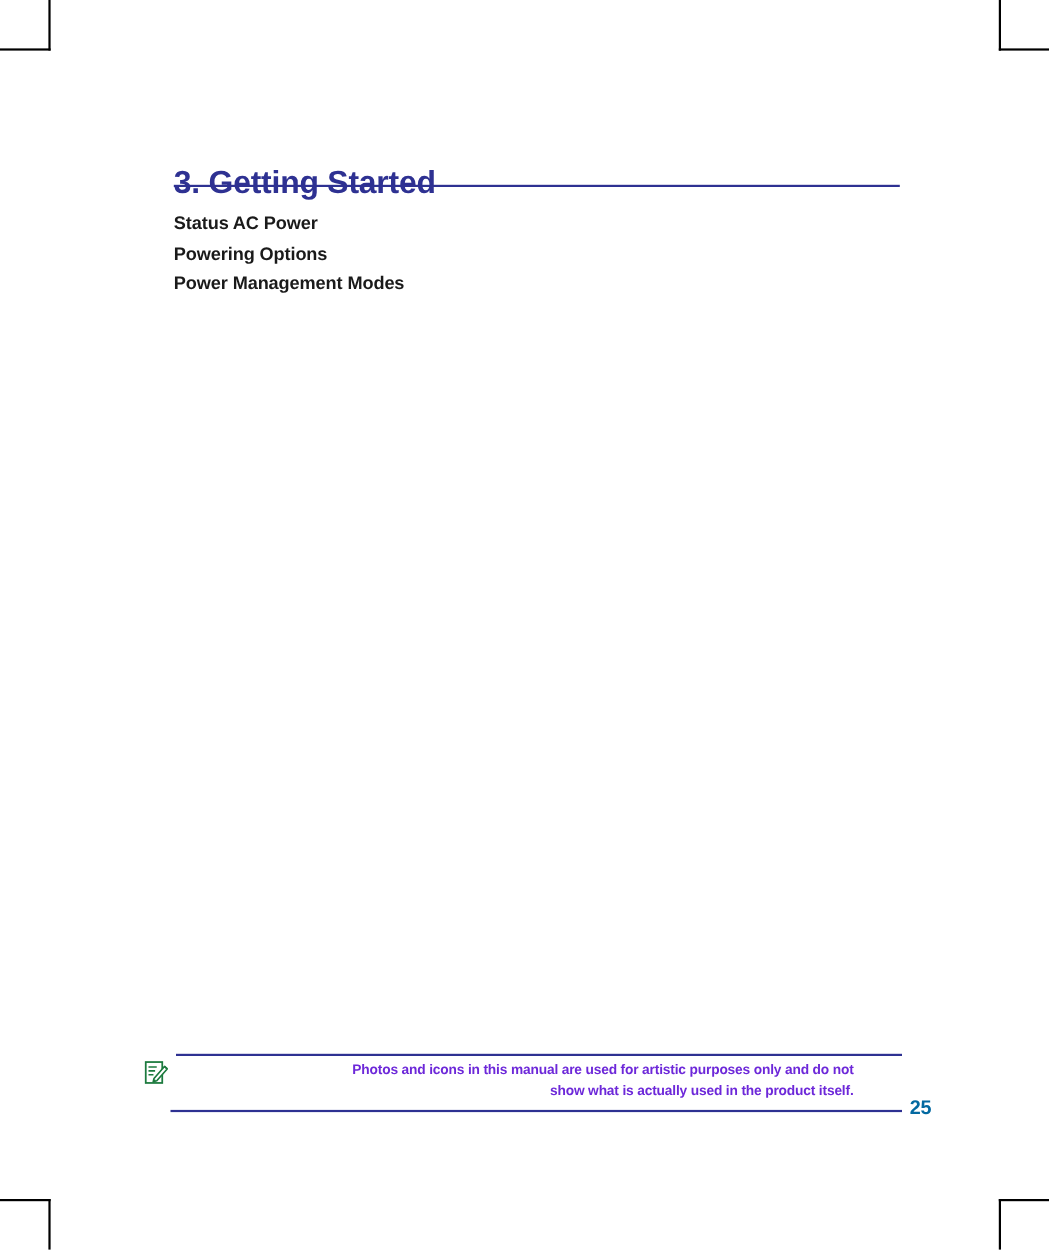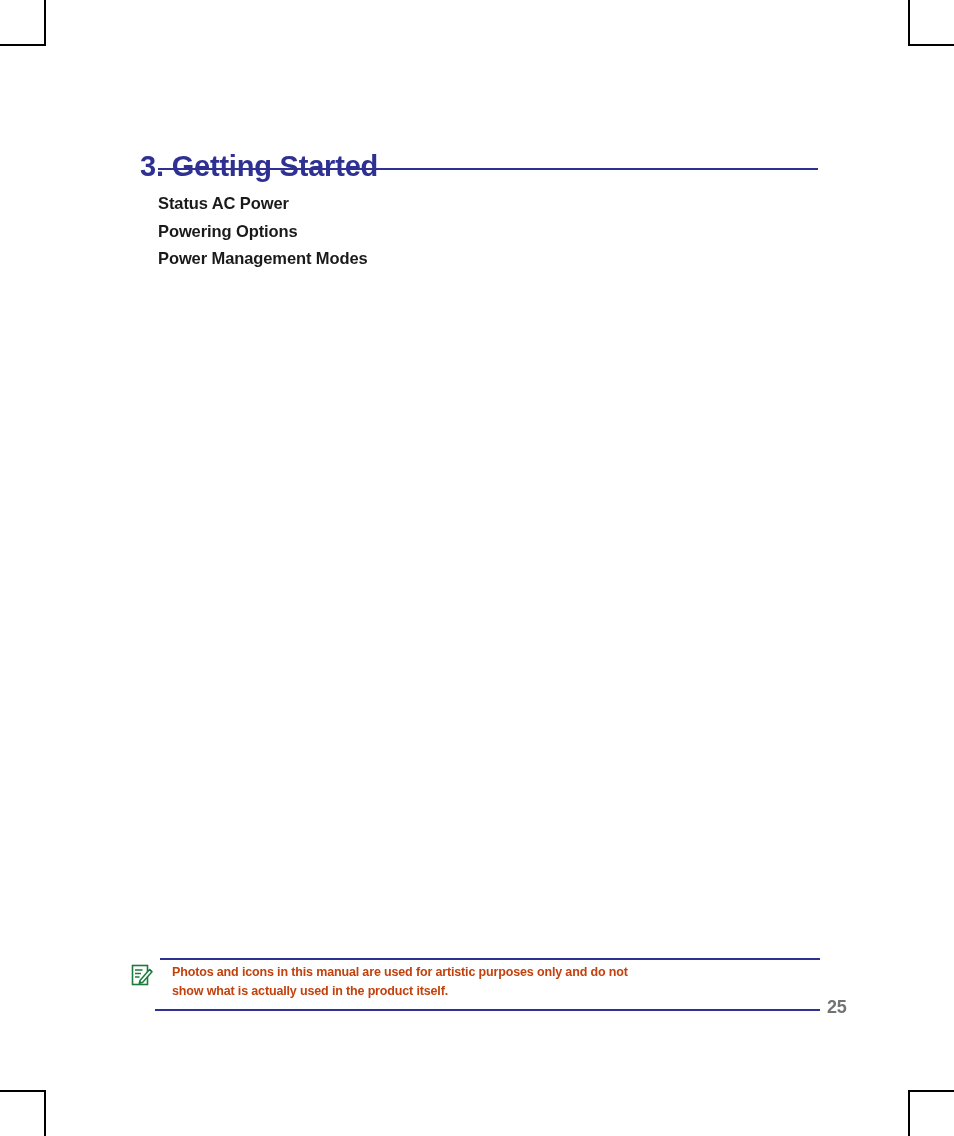--- a/index.html
+++ b/index.html
@@ -41,21 +41,21 @@
   #crop-bl .v { left: 44px; top: 0px; }
   #crop-bl .h { left: 0px;  top: 0px; }
 
   #crop-br { left: 908px; top: 1090px; }
   #crop-br .v { left: 0px;  top: 0px; }
   #crop-br .h { left: 0px;  top: 0px; }
 
   
   .chapter-heading {
     position: absolute;
-    left: 140px;
+    left: 158px;
     top: 130px;
     width: 660px;
     font-size: 29px;
     font-weight: bold;
     letter-spacing: -0.2px;
     color: #2e3192;
     line-height: 34px;
     white-space: nowrap;
   }
   .heading-rule {
@@ -111,39 +111,40 @@
   }
   .note-icon {
     position: absolute;
     left: 2px;
     top: 5px;
     width: 24px;
     height: 24px;
   }
   .note-text {
     position: absolute;
-    left: 44px;
+    left: 28px;
     top: 5px;
     width: 620px;
     font-size: 12.5px;
     font-weight: bold;
-    color: #c2410c;
+    color: #6d28d9;
     line-height: 19px;
     letter-spacing: -0.15px;
+    text-align: right;
   }
   .note-text .line { display: block; }
 
   
   .page-number {
     position: absolute;
     left: 827px;
     top: 997px;
     font-size: 18px;
     font-weight: bold;
-    color: #737373;
+    color: #0369a1;
     letter-spacing: -0.3px;
   }
 </style>
 </head>
 <body>
 
 <div class="crop-mark" id="crop-tl">
   <div class="v"></div>
   <div class="h"></div>
 </div>

